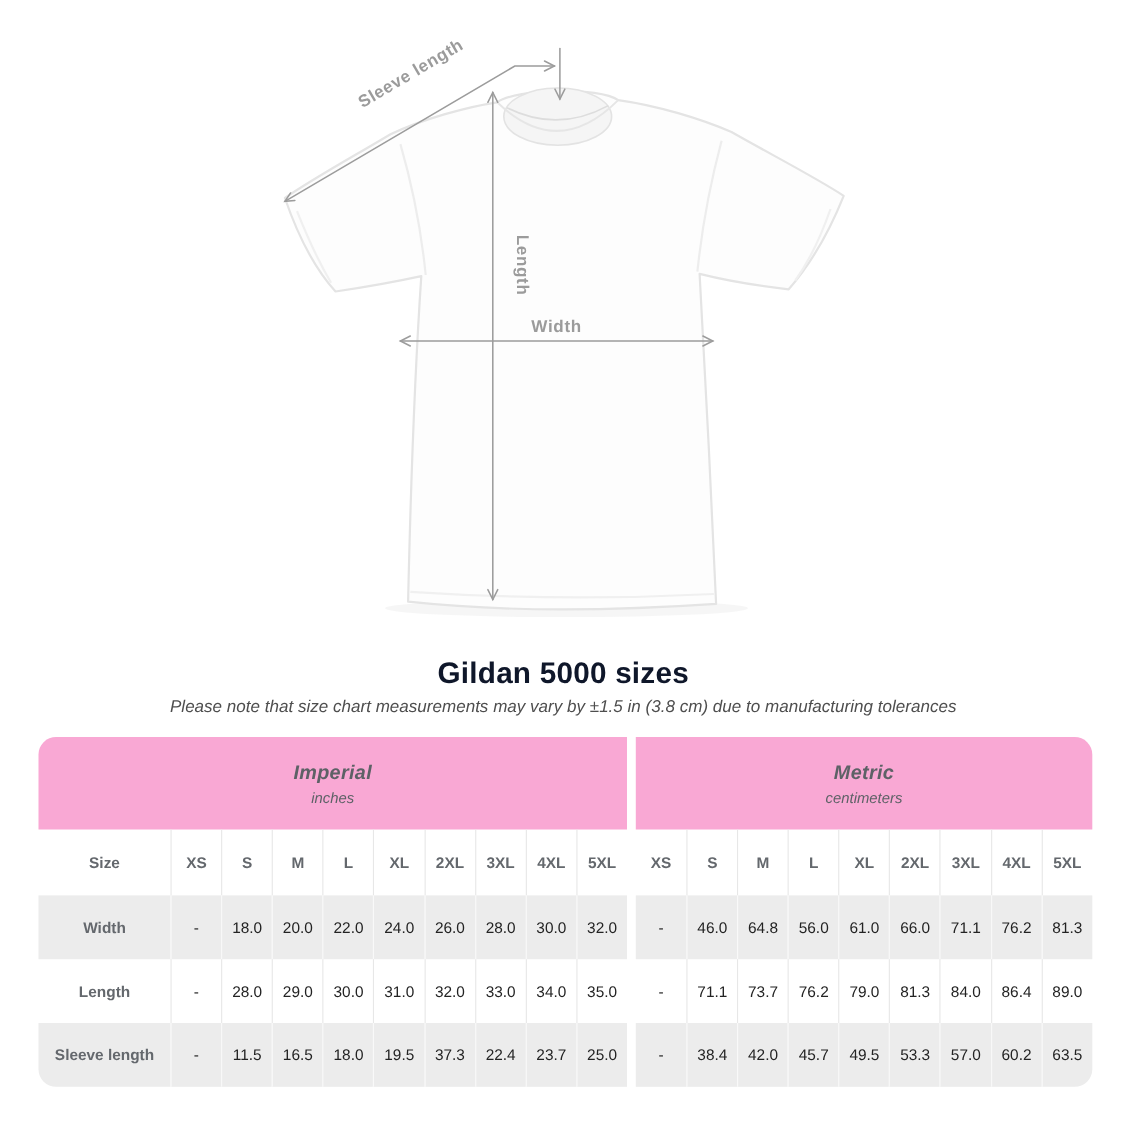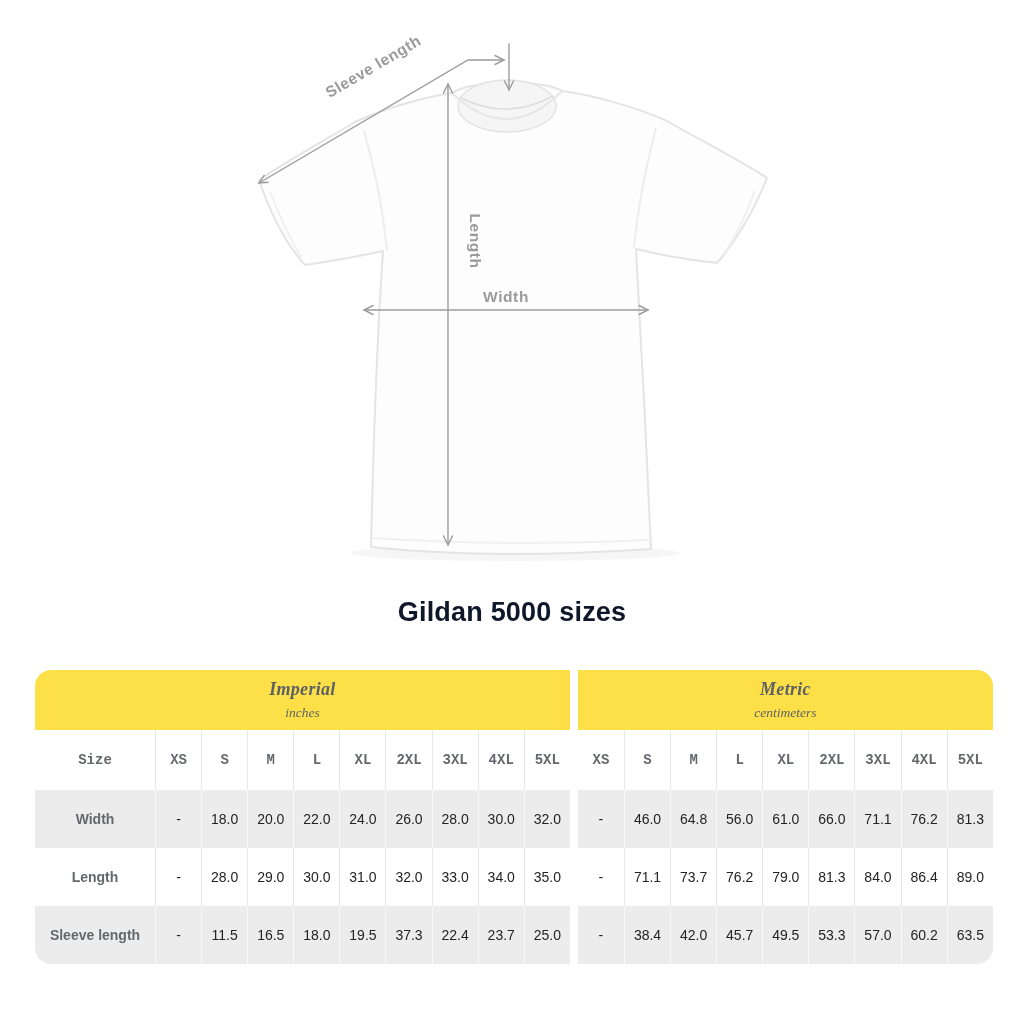--- a/index.html
+++ b/index.html
@@ -23,29 +23,29 @@
   }
 
   .size-table-wrap { position:absolute; left:35px; top:670px; width:958px; }
   table.size-table { width:958px; border-collapse:separate; border-spacing:0; table-layout:fixed; }
   col.size-col-w { width:120px; }
   col.data-col-w { width:46.1px; }
   col.gap-col-w  { width:8px; }
 
   td { text-align:center; vertical-align:middle; font-size:14px; padding:0;
        border-left:1px solid transparent; }
-  td.band { background:#fde047; height:60px;font-family:Liberation Serif, serif; }
+  td.band { background:#f9a8d4; height:84px; }
   td.band-left  { border-top-left-radius:16px; }
   td.band-right { border-top-right-radius:16px; }
   .band-title { font-weight:bold; font-style:italic; font-size:18px; color:#5d6166; letter-spacing:0.3px; }
   .band-sub   { font-style:italic; font-size:13.5px; color:#5d6166; margin-top:5px; }
 
   tr.row-h td { height:60px; }
   tr.row-d td { height:58px; }
-  td.hcell { font-weight:bold; color:#64686d;font-family:Liberation Mono, monospace; }
+  td.hcell { font-weight:bold; color:#64686d; }
   td.size-col { font-weight:bold; color:#64686d; }
   td.val { color:#232323; }
 
   tr.row-gray td { background:#ececec; }
   tr.row-gray td.gapcol { background:#ffffff; }
   tr.row-white td:not(.nb) { border-left:1px solid #e7e7e7; }
   tr.row-gray  td:not(.nb) { border-left:1px solid #f9f9f9; }
   td.nb { border-left:none; }
 
   tr.last-row td:first-child { border-bottom-left-radius:16px; }
@@ -102,20 +102,21 @@
       <line x1="509" y1="44" x2="509" y2="90"></line>
       <path d="M 504.5,81 L 509,90 L 513.5,81"></path>
     </g>
 
     <text class="ann-label" text-anchor="middle" transform="translate(376,71) rotate(-30.5)">Sleeve length</text>
     <text class="ann-label" text-anchor="middle" transform="translate(470,241) rotate(90)">Length</text>
     <text class="ann-label" text-anchor="middle" x="506" y="302">Width</text>
   </svg>
 
   <h1 class="page-title">Gildan 5000 sizes</h1>
+  <p class="page-subtitle">Please note that size chart measurements may vary by ±1.5 in (3.8 cm) due to manufacturing tolerances</p>
 
   <div class="size-table-wrap">
     <table class="size-table">
       <colgroup>
         <col class="size-col-w">
         <col class="data-col-w">
           <col class="data-col-w">
           <col class="data-col-w">
           <col class="data-col-w">
         <col class="data-col-w">

